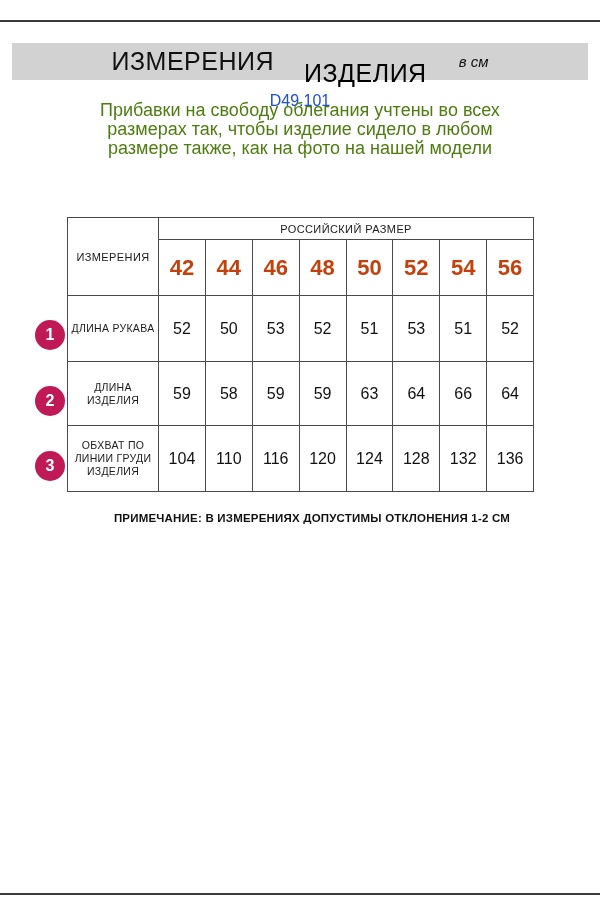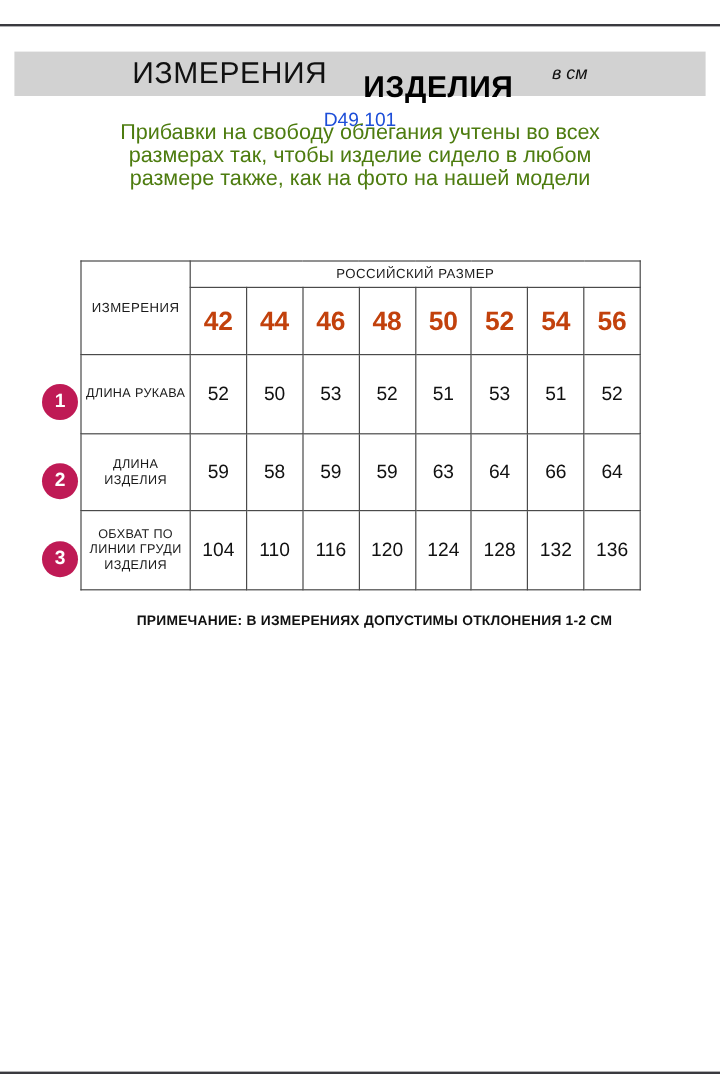--- a/index.html
+++ b/index.html
@@ -48,21 +48,21 @@
   }
   .title-main {
     font-size: 25px;
     font-weight: 400;
     letter-spacing: 0.5px;
     color: #111111;
     white-space: nowrap;
   }
   .title-strong {
     font-size: 25px;
-    font-weight: 700;
+    font-weight: 400;
     letter-spacing: 0.5px;
     color: #000000;
     margin-left: 30px;
     white-space: nowrap;
     margin-top: 24px;
   }
   .title-unit {
     font-size: 15px;
     font-weight: 400;
     color: #111111;

